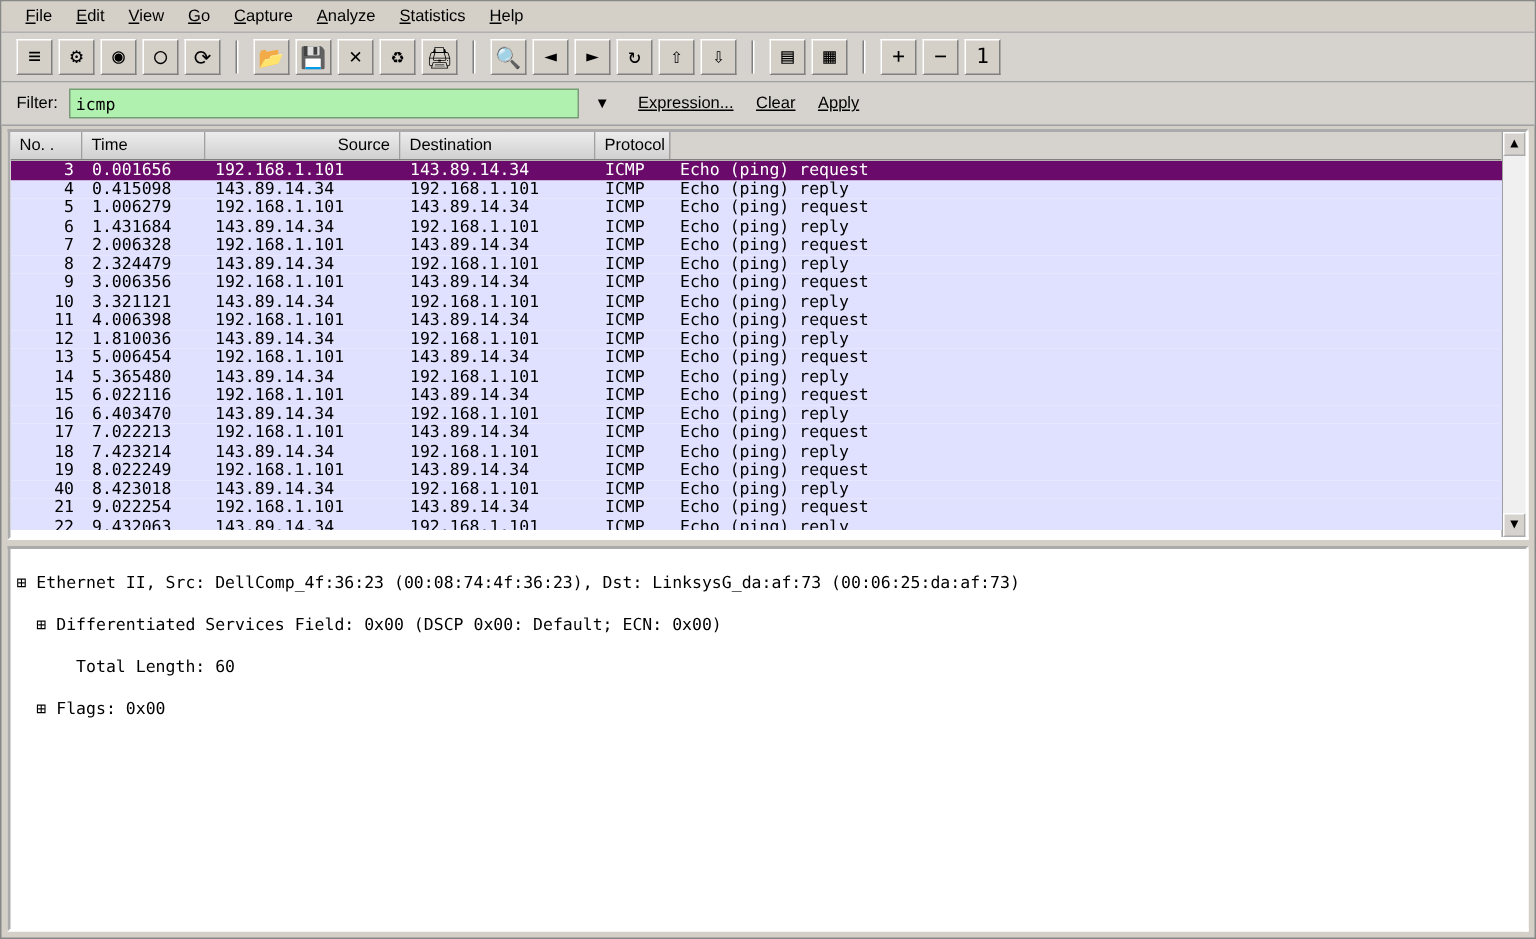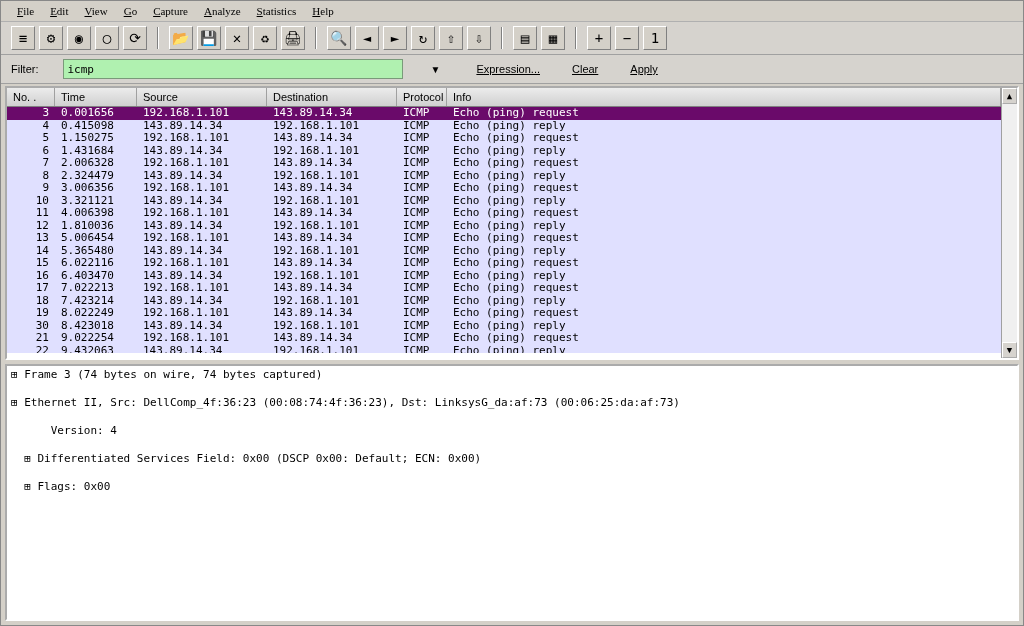--- a/index.html
+++ b/index.html
@@ -17,21 +17,21 @@
     margin: 0 auto;
     display: flex;
     flex-direction: column;
     border: 1px solid #888;
   }
   .menubar {
     display: flex;
     background: #d4d0c8;
     padding: 2px 0 2px 8px;
     gap: 0;
-    font-family: Liberation Serif, serif;
+    font-family: Liberation Sans, sans-serif;
     font-size: 11px;
     color: #000;
     border-bottom: 1px solid #b0b0b0;
   }
   .menuitem {
     padding: 2px 8px;
     cursor: default;
   }
   .menuitem .ul { text-decoration: underline; }
   .toolbar {
@@ -57,21 +57,21 @@
   .sep {
     width:1px; height:22px;
     background: linear-gradient(to right,#808080 0 1px,#fff 1px 2px);
     width:2px;
     margin:0 6px;
   }
   .filterbar {
     display:flex; align-items:center;
     background:#d6d3ce;
     padding:4px 10px;
-    gap:24px;
+    gap:7px;
     font-family: Tahoma, sans-serif;
     font-size:11px;
     border-bottom:1px solid #a0a0a0;
   }
   .filter-input {
     flex:0 0 340px;
     background:#b0f1b0;
     border:1px solid #7a9a7a;
     height:20px;
     padding:2px 4px;
@@ -101,21 +101,21 @@
     border-bottom:1px solid #808080;
   }
   .hdr-cell {
     padding:3px 6px;
     border-right:1px solid #a0a0a0;
     background:linear-gradient(#ececec,#d0d0d0);
     white-space:nowrap; overflow:hidden;
   }
   .col-no   { width:48px; text-align:left;}
   .col-time { width:82px; }
-  .col-src  { width:130px; }
+  .col-src  { width:130px;text-align:right; }
   .col-dst  { width:130px; }
   .col-proto{ width:50px; }
   .col-info { flex:1; }
   .pkt-body { overflow-y:auto; height:246px; }
   .pkt-row {
     display:flex;
     font-family:"Lucida Console", monospace;
     font-size:11px;
     height:12.5px;
     line-height:12.5px;
@@ -215,57 +215,56 @@
   </div>
 
   <div class="packetgrid-wrap">
     <div class="packetgrid">
       <div class="hdr-row">
         <div class="hdr-cell col-no">No. .</div>
         <div class="hdr-cell col-time">Time</div>
         <div class="hdr-cell col-src">Source</div>
         <div class="hdr-cell col-dst">Destination</div>
         <div class="hdr-cell col-proto">Protocol</div>
-        <div class="hdr-cell col-info">Info</div>
       </div>
       <div class="pkt-body" id="pkt-body">
           <div class="pkt-row selected"><span class="pkt-cell no">3</span><span class="pkt-cell time">0.001656</span><span class="pkt-cell src">192.168.1.101</span><span class="pkt-cell dst">143.89.14.34</span><span class="pkt-cell proto">ICMP</span><span class="pkt-cell info">Echo (ping) request</span></div>
           <div class="pkt-row"><span class="pkt-cell no">4</span><span class="pkt-cell time">0.415098</span><span class="pkt-cell src">143.89.14.34</span><span class="pkt-cell dst">192.168.1.101</span><span class="pkt-cell proto">ICMP</span><span class="pkt-cell info">Echo (ping) reply</span></div>
-          <div class="pkt-row"><span class="pkt-cell no">5</span><span class="pkt-cell time">1.150275</span><span class="pkt-cell src">192.168.1.101</span><span class="pkt-cell dst">143.89.14.34</span><span class="pkt-cell proto">ICMP</span><span class="pkt-cell info">Echo (ping) request</span></div>
+          <div class="pkt-row"><span class="pkt-cell no">5</span><span class="pkt-cell time">1.006279</span><span class="pkt-cell src">192.168.1.101</span><span class="pkt-cell dst">143.89.14.34</span><span class="pkt-cell proto">ICMP</span><span class="pkt-cell info">Echo (ping) request</span></div>
           <div class="pkt-row"><span class="pkt-cell no">6</span><span class="pkt-cell time">1.431684</span><span class="pkt-cell src">143.89.14.34</span><span class="pkt-cell dst">192.168.1.101</span><span class="pkt-cell proto">ICMP</span><span class="pkt-cell info">Echo (ping) reply</span></div>
           <div class="pkt-row"><span class="pkt-cell no">7</span><span class="pkt-cell time">2.006328</span><span class="pkt-cell src">192.168.1.101</span><span class="pkt-cell dst">143.89.14.34</span><span class="pkt-cell proto">ICMP</span><span class="pkt-cell info">Echo (ping) request</span></div>
           <div class="pkt-row"><span class="pkt-cell no">8</span><span class="pkt-cell time">2.324479</span><span class="pkt-cell src">143.89.14.34</span><span class="pkt-cell dst">192.168.1.101</span><span class="pkt-cell proto">ICMP</span><span class="pkt-cell info">Echo (ping) reply</span></div>
           <div class="pkt-row"><span class="pkt-cell no">9</span><span class="pkt-cell time">3.006356</span><span class="pkt-cell src">192.168.1.101</span><span class="pkt-cell dst">143.89.14.34</span><span class="pkt-cell proto">ICMP</span><span class="pkt-cell info">Echo (ping) request</span></div>
           <div class="pkt-row"><span class="pkt-cell no">10</span><span class="pkt-cell time">3.321121</span><span class="pkt-cell src">143.89.14.34</span><span class="pkt-cell dst">192.168.1.101</span><span class="pkt-cell proto">ICMP</span><span class="pkt-cell info">Echo (ping) reply</span></div>
           <div class="pkt-row"><span class="pkt-cell no">11</span><span class="pkt-cell time">4.006398</span><span class="pkt-cell src">192.168.1.101</span><span class="pkt-cell dst">143.89.14.34</span><span class="pkt-cell proto">ICMP</span><span class="pkt-cell info">Echo (ping) request</span></div>
           <div class="pkt-row"><span class="pkt-cell no">12</span><span class="pkt-cell time">1.810036</span><span class="pkt-cell src">143.89.14.34</span><span class="pkt-cell dst">192.168.1.101</span><span class="pkt-cell proto">ICMP</span><span class="pkt-cell info">Echo (ping) reply</span></div>
           <div class="pkt-row"><span class="pkt-cell no">13</span><span class="pkt-cell time">5.006454</span><span class="pkt-cell src">192.168.1.101</span><span class="pkt-cell dst">143.89.14.34</span><span class="pkt-cell proto">ICMP</span><span class="pkt-cell info">Echo (ping) request</span></div>
           <div class="pkt-row"><span class="pkt-cell no">14</span><span class="pkt-cell time">5.365480</span><span class="pkt-cell src">143.89.14.34</span><span class="pkt-cell dst">192.168.1.101</span><span class="pkt-cell proto">ICMP</span><span class="pkt-cell info">Echo (ping) reply</span></div>
           <div class="pkt-row"><span class="pkt-cell no">15</span><span class="pkt-cell time">6.022116</span><span class="pkt-cell src">192.168.1.101</span><span class="pkt-cell dst">143.89.14.34</span><span class="pkt-cell proto">ICMP</span><span class="pkt-cell info">Echo (ping) request</span></div>
           <div class="pkt-row"><span class="pkt-cell no">16</span><span class="pkt-cell time">6.403470</span><span class="pkt-cell src">143.89.14.34</span><span class="pkt-cell dst">192.168.1.101</span><span class="pkt-cell proto">ICMP</span><span class="pkt-cell info">Echo (ping) reply</span></div>
           <div class="pkt-row"><span class="pkt-cell no">17</span><span class="pkt-cell time">7.022213</span><span class="pkt-cell src">192.168.1.101</span><span class="pkt-cell dst">143.89.14.34</span><span class="pkt-cell proto">ICMP</span><span class="pkt-cell info">Echo (ping) request</span></div>
           <div class="pkt-row"><span class="pkt-cell no">18</span><span class="pkt-cell time">7.423214</span><span class="pkt-cell src">143.89.14.34</span><span class="pkt-cell dst">192.168.1.101</span><span class="pkt-cell proto">ICMP</span><span class="pkt-cell info">Echo (ping) reply</span></div>
           <div class="pkt-row"><span class="pkt-cell no">19</span><span class="pkt-cell time">8.022249</span><span class="pkt-cell src">192.168.1.101</span><span class="pkt-cell dst">143.89.14.34</span><span class="pkt-cell proto">ICMP</span><span class="pkt-cell info">Echo (ping) request</span></div>
-          <div class="pkt-row"><span class="pkt-cell no">30</span><span class="pkt-cell time">8.423018</span><span class="pkt-cell src">143.89.14.34</span><span class="pkt-cell dst">192.168.1.101</span><span class="pkt-cell proto">ICMP</span><span class="pkt-cell info">Echo (ping) reply</span></div>
+          <div class="pkt-row"><span class="pkt-cell no">40</span><span class="pkt-cell time">8.423018</span><span class="pkt-cell src">143.89.14.34</span><span class="pkt-cell dst">192.168.1.101</span><span class="pkt-cell proto">ICMP</span><span class="pkt-cell info">Echo (ping) reply</span></div>
           <div class="pkt-row"><span class="pkt-cell no">21</span><span class="pkt-cell time">9.022254</span><span class="pkt-cell src">192.168.1.101</span><span class="pkt-cell dst">143.89.14.34</span><span class="pkt-cell proto">ICMP</span><span class="pkt-cell info">Echo (ping) request</span></div>
           <div class="pkt-row"><span class="pkt-cell no">22</span><span class="pkt-cell time">9.432063</span><span class="pkt-cell src">143.89.14.34</span><span class="pkt-cell dst">192.168.1.101</span><span class="pkt-cell proto">ICMP</span><span class="pkt-cell info">Echo (ping) reply</span></div>
         </div>
     </div>
     <div class="vscroll">
       <div class="vbtn">▲</div>
       <div class="track"></div>
       <div class="vbtn">▼</div>
     </div>
   </div>
 
   <div class="details-wrap">
-    <div class="details-inner" id="details-body"><span class="details-line">⊞ Frame 3 (74 bytes on wire, 74 bytes captured)</span>
+    <div class="details-inner" id="details-body">
 <span class="details-line">⊞ Ethernet II, Src: DellComp_4f:36:23 (00:08:74:4f:36:23), Dst: LinksysG_da:af:73 (00:06:25:da:af:73)</span>
-<span class="details-line">      Version: 4</span>
 <span class="details-line">  ⊞ Differentiated Services Field: 0x00 (DSCP 0x00: Default; ECN: 0x00)</span>
+<span class="details-line">      Total Length: 60</span>
 <span class="details-line">  ⊞ Flags: 0x00</span>
 
 
 
 
 
 
 
 </div>
   </div>

